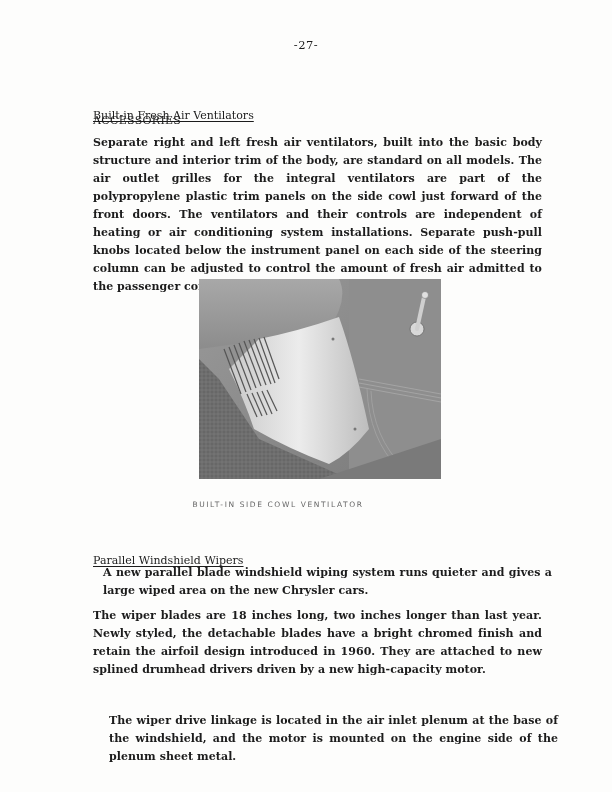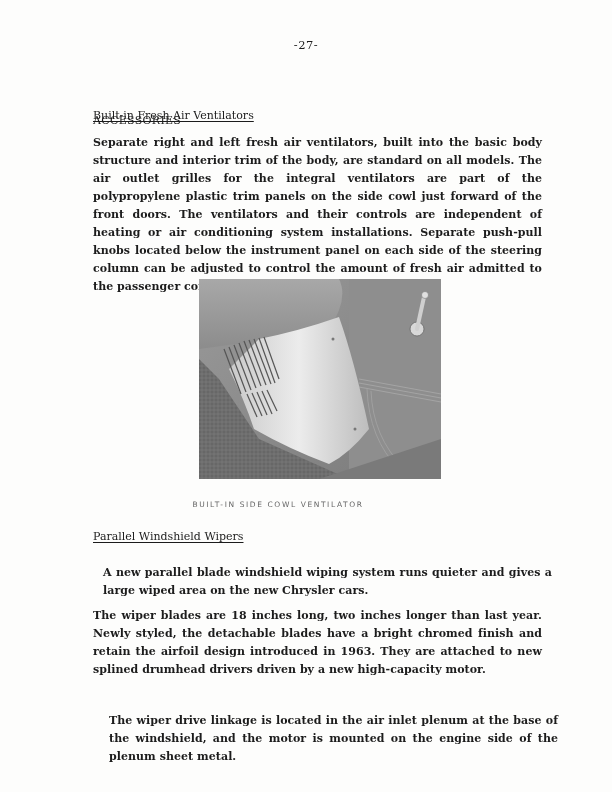--- a/index.html
+++ b/index.html
@@ -35,21 +35,21 @@
     }
     .subheading {
       position: absolute;
       left: 93px;
       font-size: 11px;
       text-decoration: underline;
       text-underline-offset: 2px;
       white-space: nowrap;
     }
     .sub1 { top: 109px; }
-    .sub2 { top: 530px; }
+    .sub2 { top: 554px; }
     .para {
       position: absolute;
       left: 93px;
       width: 449px;
       font-size: 11px;
       line-height: 18px;
       text-align: justify;
       letter-spacing: 0.05px;
       font-weight: bold;
     }
@@ -153,16 +153,16 @@
 
       <path d="M120 200 L242 160 L242 200 Z" fill="#7a7a7a"></path>
     </svg>
   </div>
 
   <div class="caption">BUILT-IN SIDE COWL VENTILATOR</div>
 
   <div class="subheading sub2">Parallel Windshield Wipers</div>
 
   <p class="para p2" style="margin:10px">A new parallel blade windshield wiping system runs quieter and gives a large wiped area on the new Chrysler cars.</p>
-  <p class="para p3" style="margin:0">The wiper blades are 18 inches long, two inches longer than last year.  Newly styled, the detachable blades have a bright chromed finish and retain the airfoil design introduced in 1963.  They are attached to new splined drumhead drivers driven by a new high-capacity motor.</p>
+  <p class="para p3" style="margin:0">The wiper blades are 18 inches long, two inches longer than last year.  Newly styled, the detachable blades have a bright chromed finish and retain the airfoil design introduced in 1960.  They are attached to new splined drumhead drivers driven by a new high-capacity motor.</p>
   <p class="para p4" style="margin:16px">The wiper drive linkage is located in the air inlet plenum at the base of the windshield, and the motor is mounted on the engine side of the plenum sheet metal.</p>
 
 </div>
 
 </body></html>

